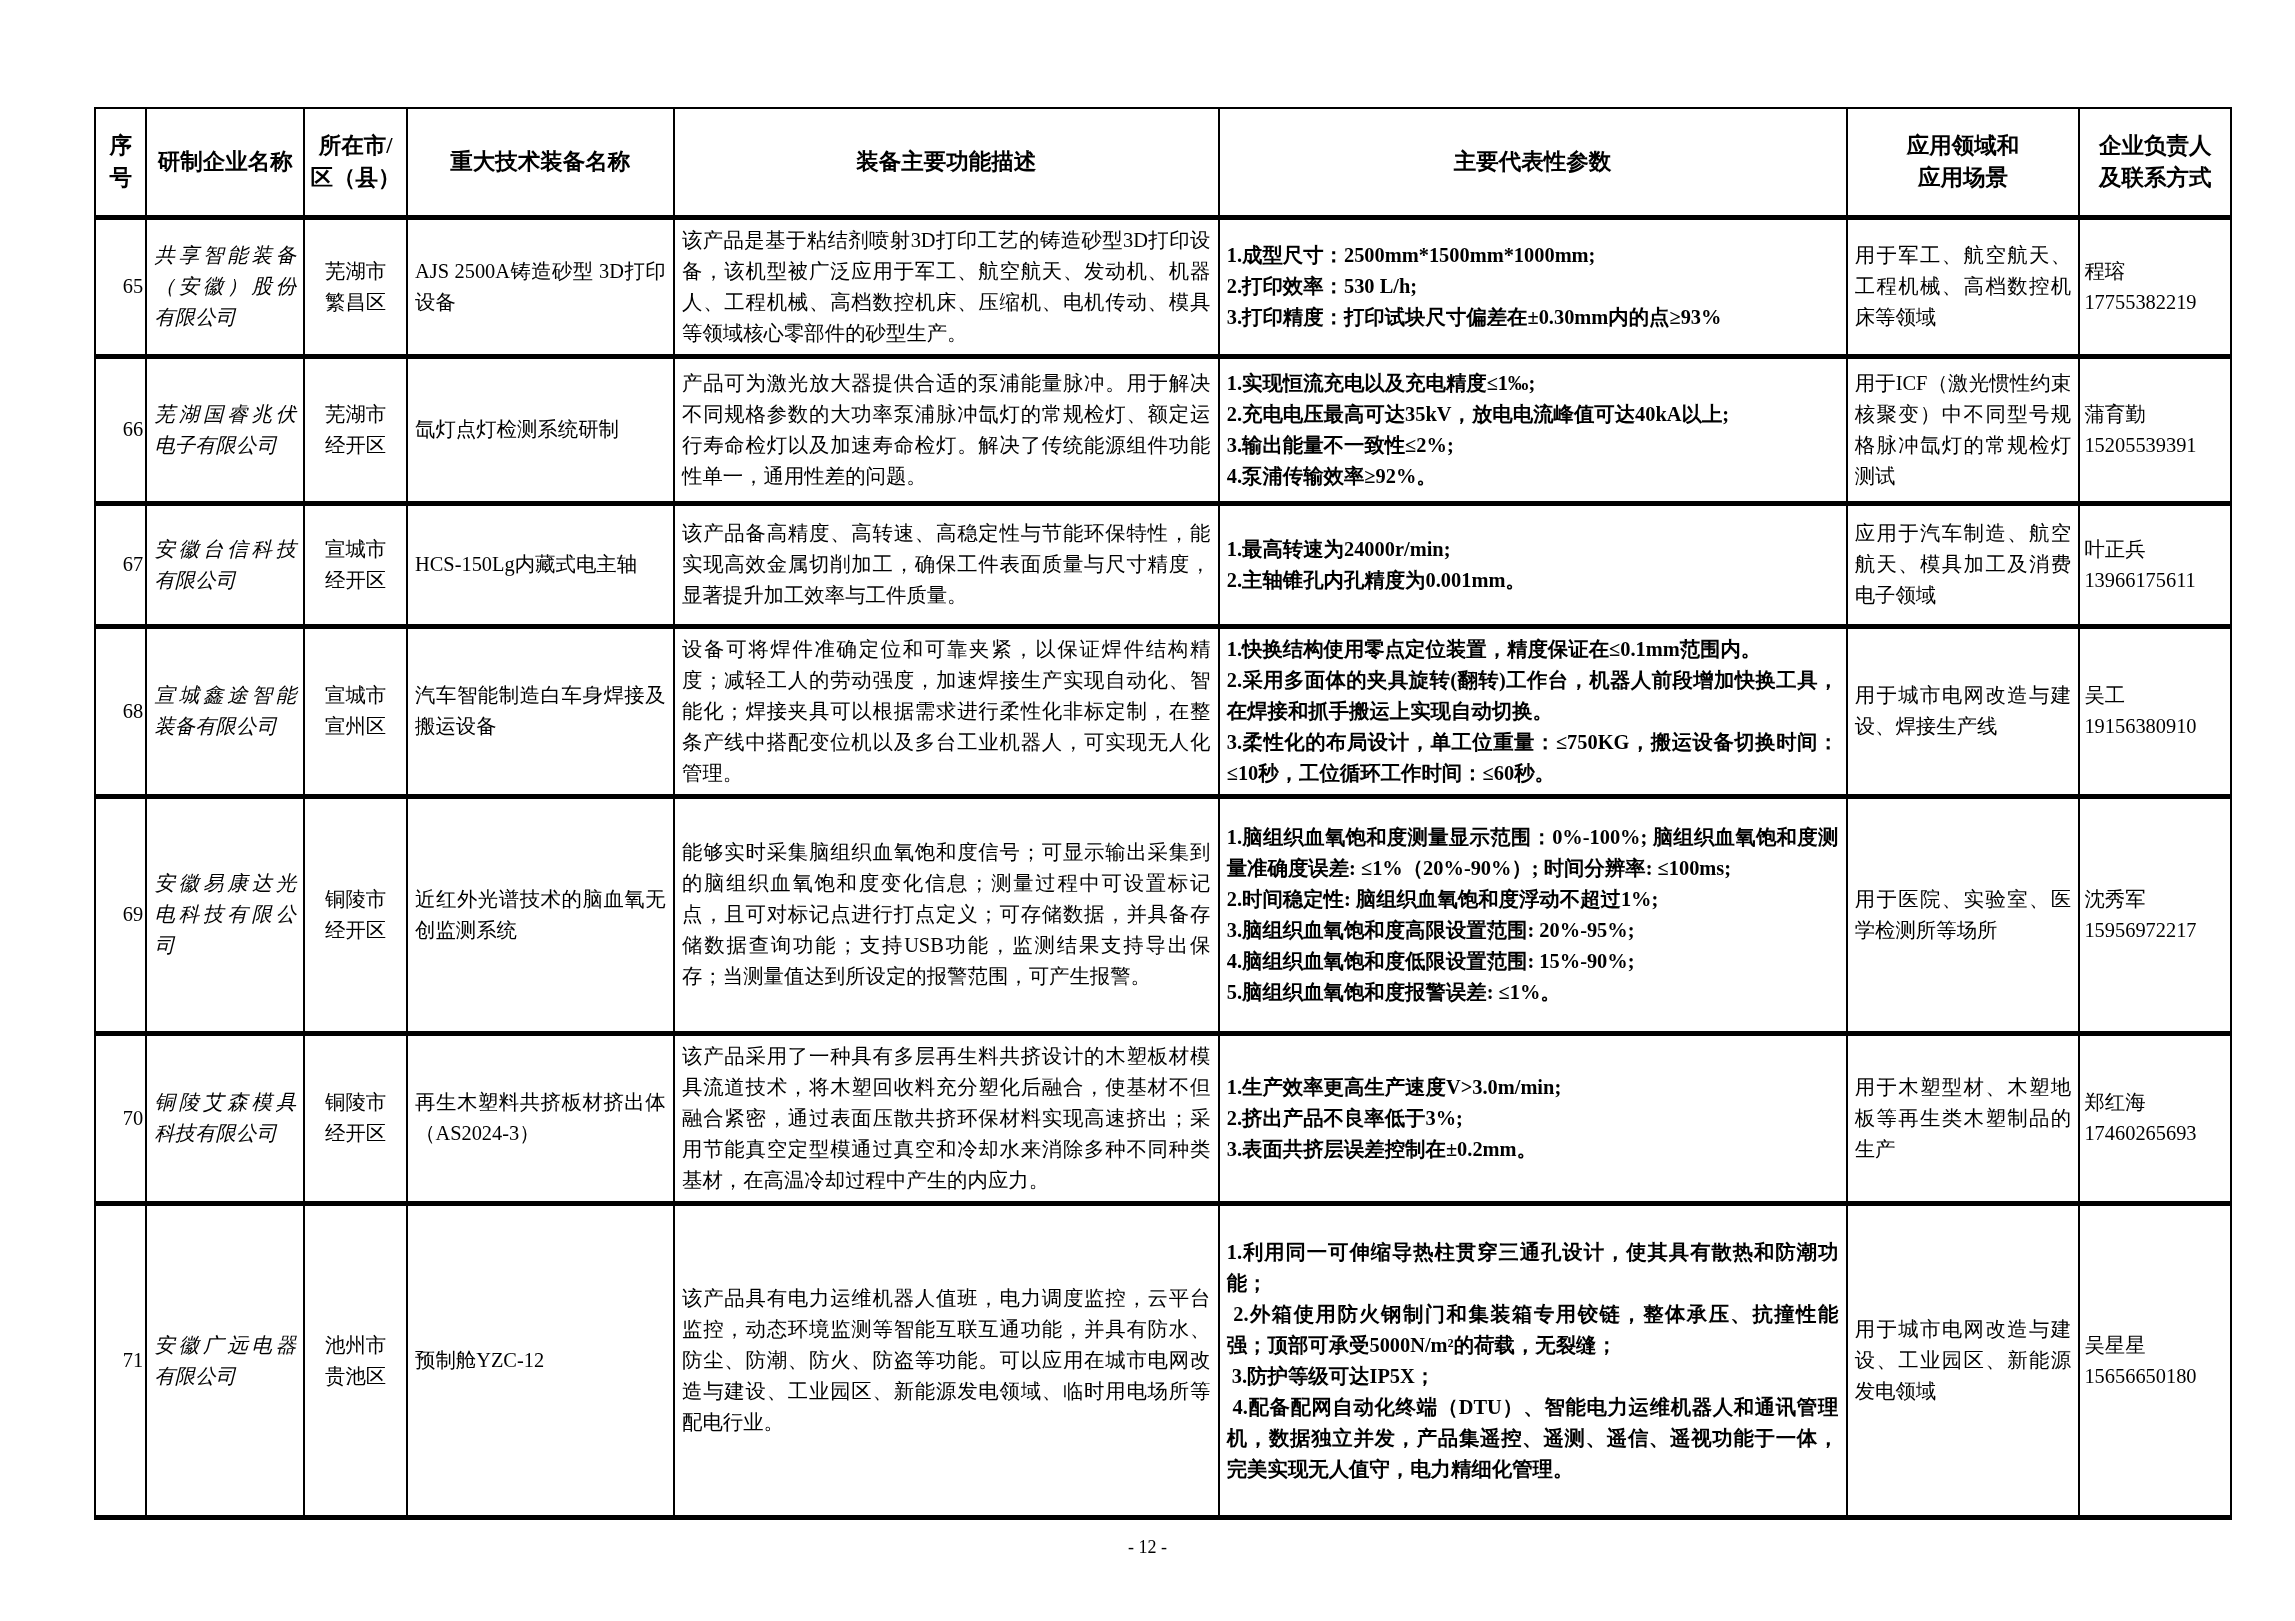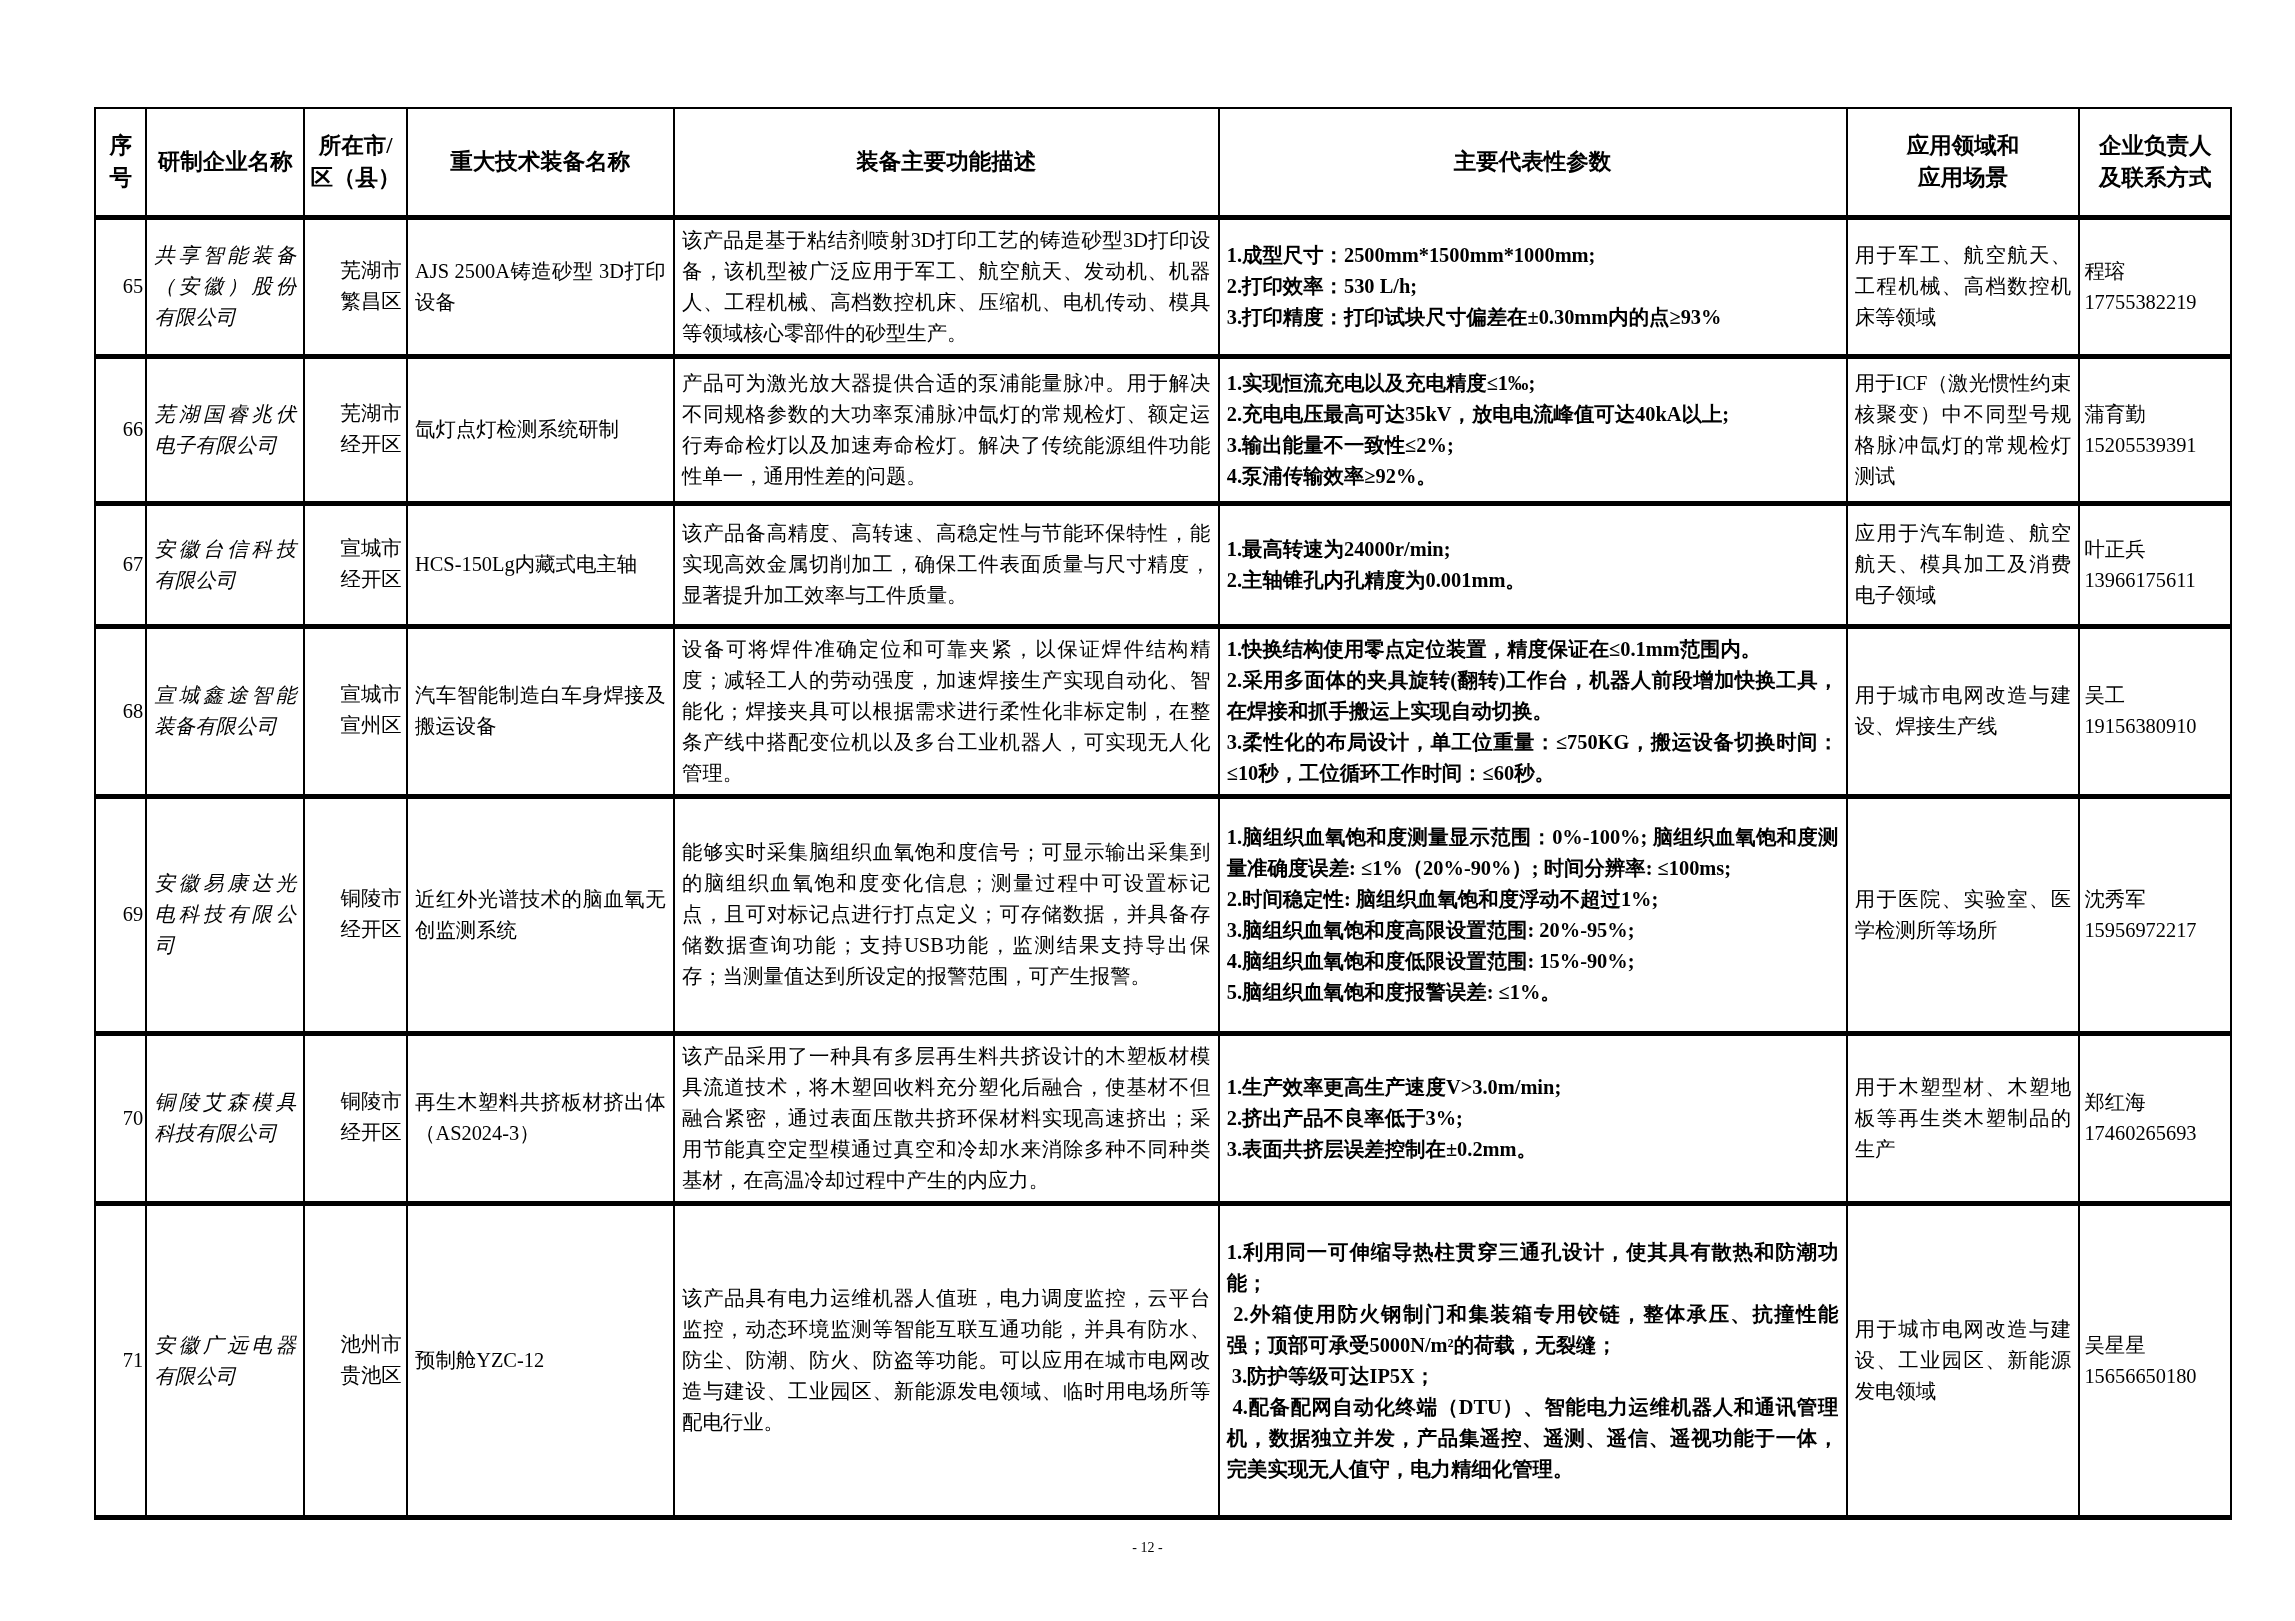--- a/index.html
+++ b/index.html
@@ -51,24 +51,23 @@
   tr.r71    { height: 314px; }
   td.c-no {
     text-align: right;
     padding: 5.1px 2px;
   }
   td.c-company {
     text-align: justify;
     font-style: italic;
   }
   td.c-city {
-    text-align: right;
+    text-align: center;
     white-space: pre-line;
     padding: 5.1px 4.1px;
-    font-family: Liberation Mono, monospace;
   }
   td.c-equip {
     text-align: justify;
   }
   td.c-desc {
     text-align: justify;
   }
   td.c-params {
     text-align: justify;
     white-space: pre-wrap;
@@ -80,21 +79,21 @@
   td.c-contact {
     text-align: left;
     padding: 5.1px 4.1px;
   }
   .footer {
     position: absolute;
     top: 1532px;
     left: 0;
     width: 100%;
     text-align: center;
-    font-size: 14px;
+    font-size: 18px;
     line-height: 31px;
   }
 </style>
 </head>
 <body>
 
 <table class="doc-table">
   <colgroup>
     <col style="width:2.4%">
     <col style="width:7.4%">

